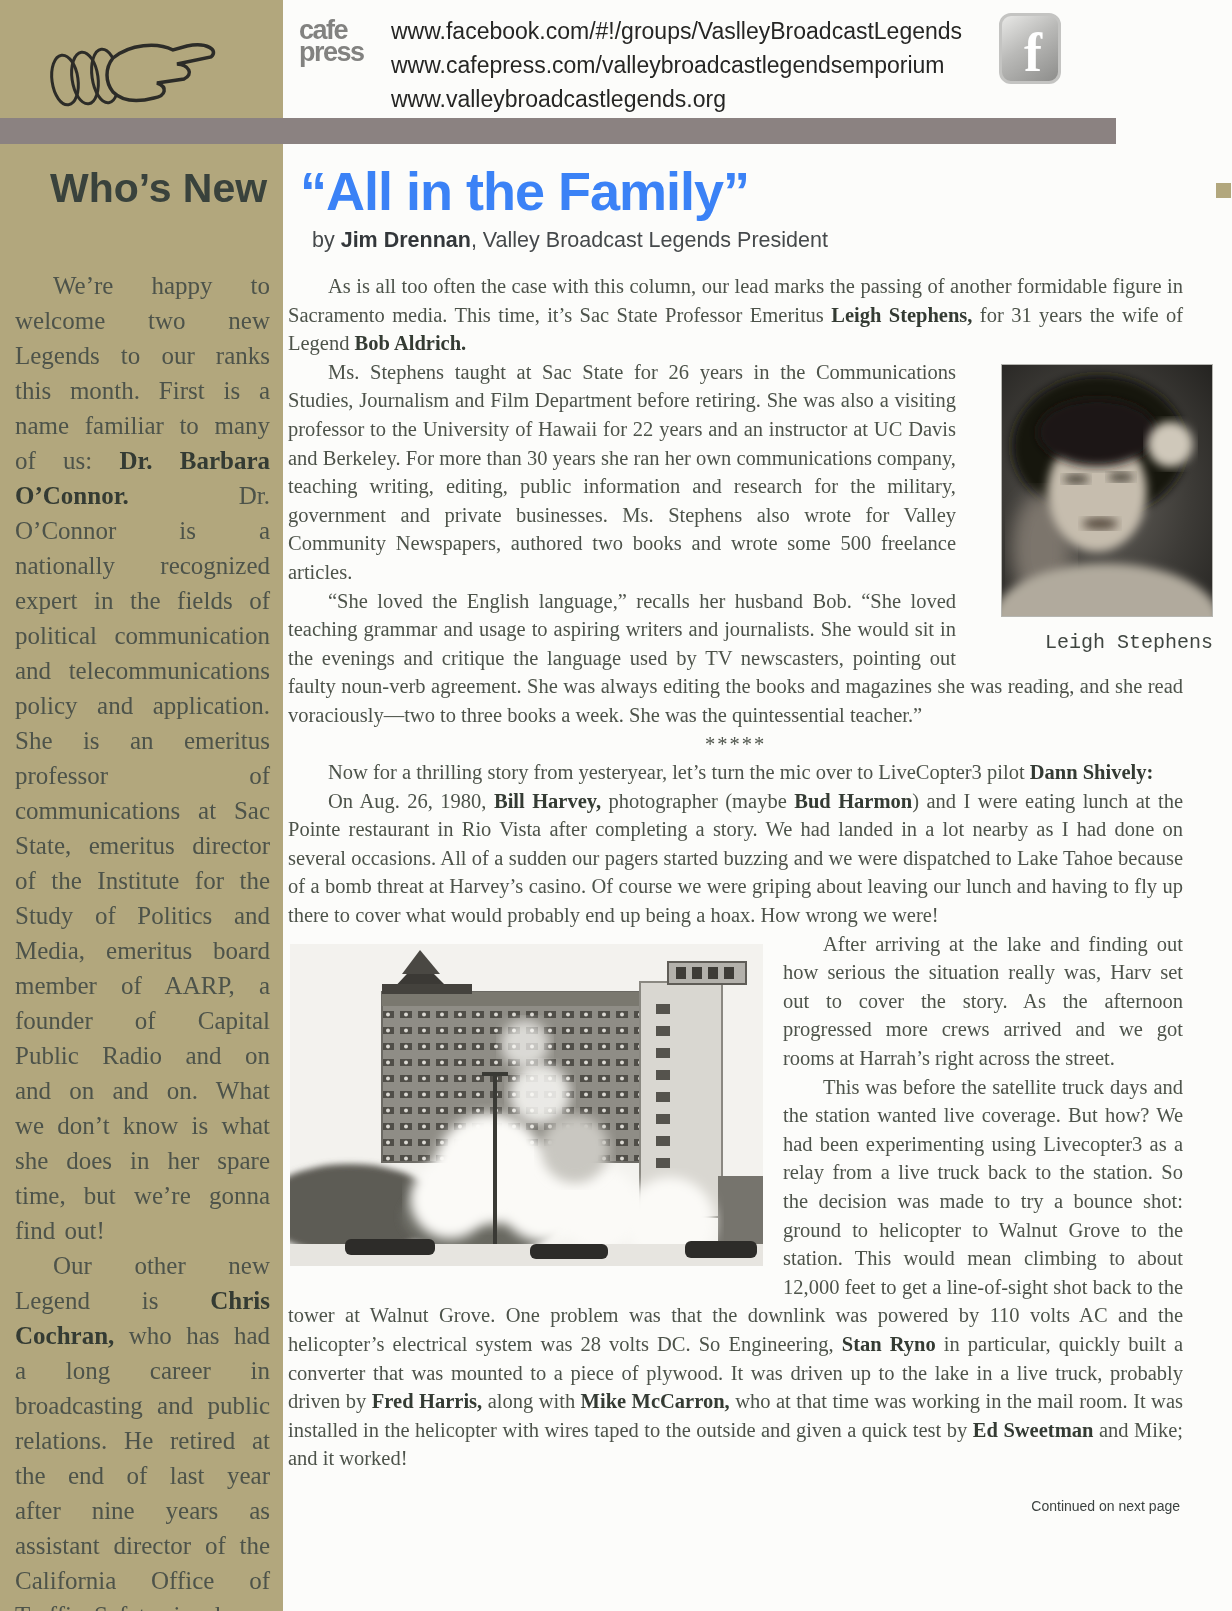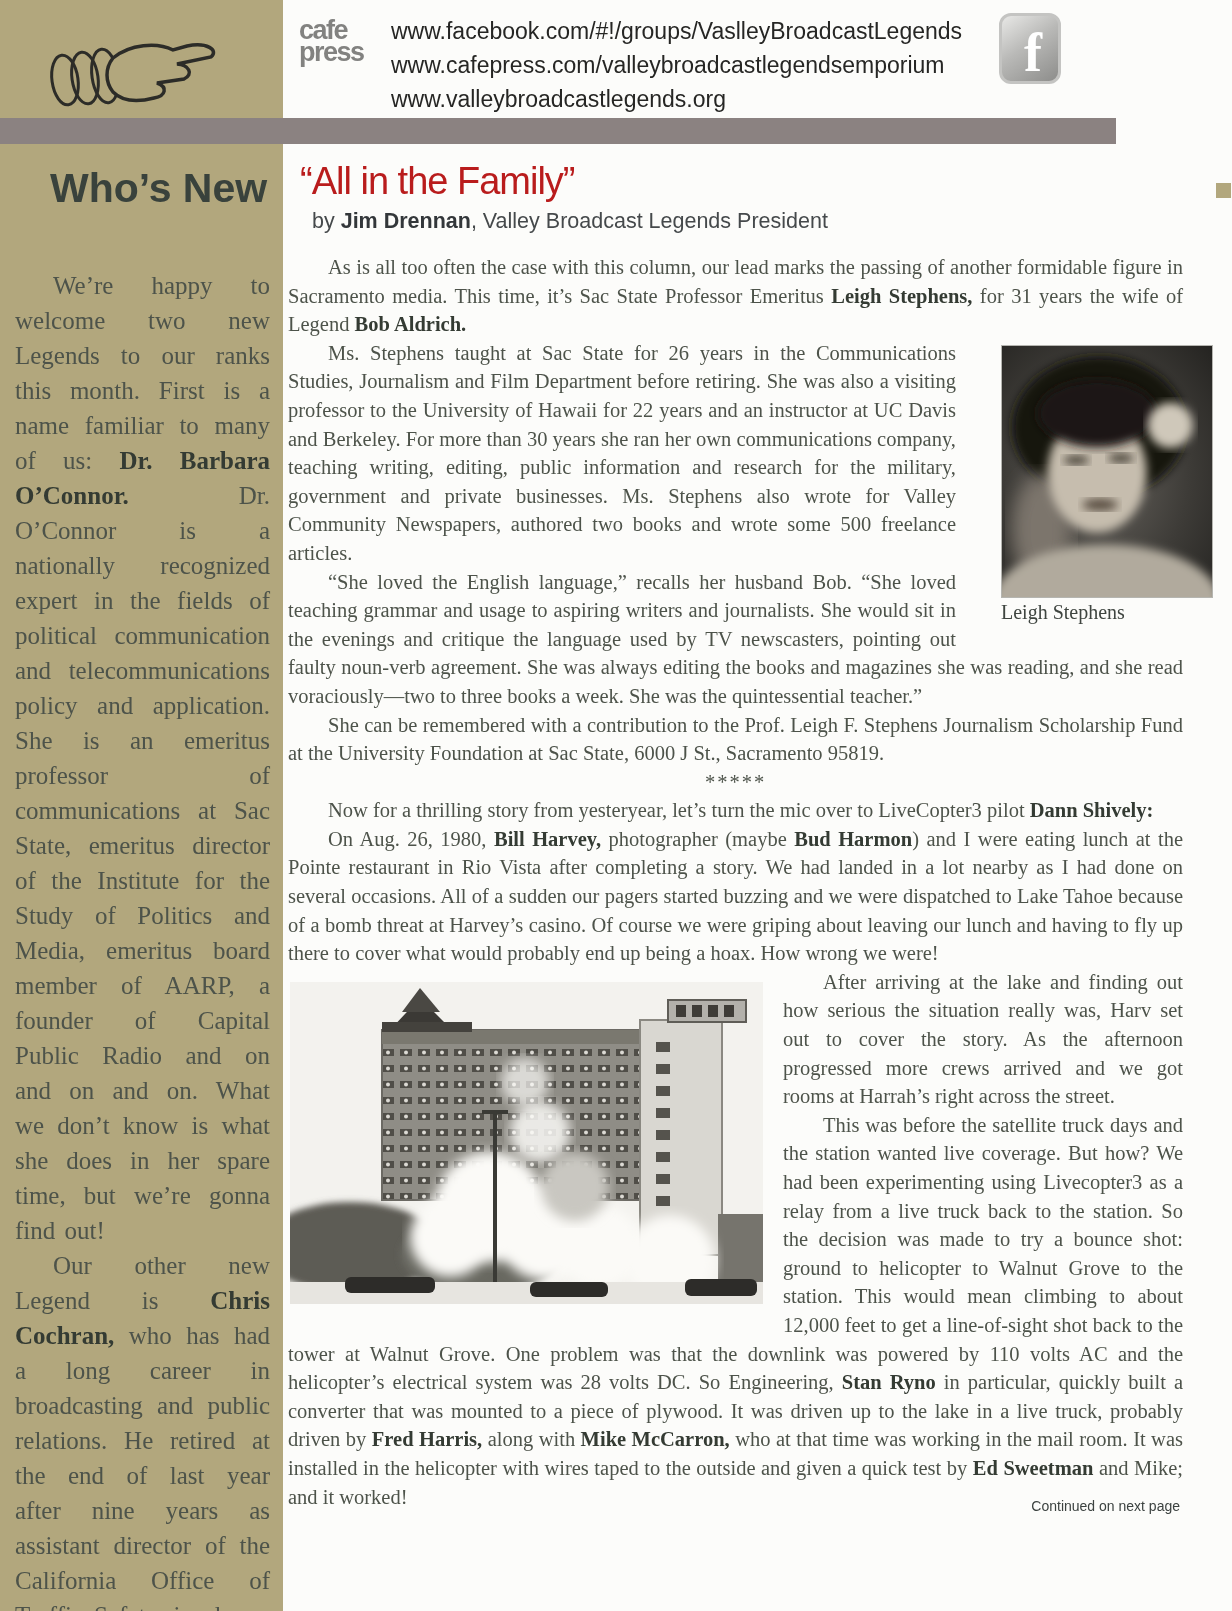--- a/index.html
+++ b/index.html
@@ -27,35 +27,35 @@
   .fb span{color:#fff;font-family:"Liberation Serif",serif;font-weight:bold;
     font-size:54px;line-height:56px;margin-right:-6px;}
   
   .sidebar-title{position:absolute;left:16px;top:165px;width:260px;
     font-family:"Liberation Sans",sans-serif;font-weight:bold;font-size:41px;color:#39423c;margin-left:34px;}
   .sidebar-body{position:absolute;left:15px;top:268px;width:255px;
     font-size:25px;line-height:35px;color:#4d534a;text-align:justify;word-spacing:3px;}
   .sidebar-body p{margin:0;text-indent:38px;}
   
   .article{position:absolute;left:288px;top:160px;width:895px;}
-  .article-title{font-family:"Liberation Sans",sans-serif;font-weight:normal;
-    font-size:38px;color:#b91c1c;letter-spacing:-1px;margin:0 0 6px 12px;}
+  .article-title{font-family:"Liberation Sans",sans-serif;font-weight:bold;
+    font-size:54px;color:#3b82f6;letter-spacing:-1px;margin:0 0 6px 12px;}
   .byline{font-family:"Liberation Sans",sans-serif;font-size:21.5px;color:#45494b;
     margin:0 0 0 24px;height:44px;}
   .byline .b{font-weight:bold;color:#33373a;}
   .body-copy{font-size:20.5px;line-height:28.6px;color:#4d534a;text-align:justify;}
   .body-copy p{margin:0;text-indent:40px;}
   .b{font-weight:bold;color:#343b33;}
   .sup{vertical-align:super;font-size:0.62em;line-height:0;}
   .divider{text-align:center;text-indent:0 !important;letter-spacing:2px;color:#4d534a;}
   
   .photo-leigh{float:right;width:212px;margin:6px -30px 4px 45px;}
   .photo-leigh svg{display:block;width:212px;height:253px;border:1px solid #b5b5b0;box-sizing:border-box;}
-  .photo-caption{font-family:Liberation Serif, serif;font-size:20px;color:#3f4540;
-    text-align:left;margin-top:0;}
+  .photo-caption{font-family:Liberation Mono, monospace;font-size:20px;color:#3f4540;
+    text-align:right;margin-top:12px;}
   .photo-casino{float:left;width:473px;height:322px;margin:14px 20px 10px 2px;}
   .photo-casino svg{display:block;width:473px;height:322px;}
   
   .continued{position:absolute;left:780px;top:1498px;width:400px;text-align:right;
     font-family:"Liberation Sans",sans-serif;font-size:14px;color:#3c4240;}
 </style>
 </head>
 <body>
 
 <div class="tan-col"></div>
@@ -124,21 +124,20 @@
         <circle cx="170" cy="80" r="23" fill="#cfc8ba" filter="url(#soft)"></circle>
         <ellipse cx="75" cy="115" rx="13" ry="4.5" fill="#3d382f" filter="url(#soft)"></ellipse>
         <ellipse cx="120" cy="113" rx="13" ry="4.5" fill="#3d382f" filter="url(#soft)"></ellipse>
         <ellipse cx="99" cy="160" rx="18" ry="6" fill="#55493c" filter="url(#soft)"></ellipse>
       </svg>
       <div class="photo-caption">Leigh Stephens</div>
     </div>
 
     <p><span>Ms. Stephens taught at Sac State for 26 years in the Communications Studies, Journalism and Film Department before retiring. She was also a visiting professor to the University of Hawaii for 22 years and an instructor at UC Davis and Berkeley. For more than 30 years she ran her own communications company, teaching writing, editing, public information and research for the military, government and private businesses. Ms. Stephens also wrote for Valley Community Newspapers, authored two books and wrote some 500 freelance articles.</span></p>
     <p><span>“She loved the English language,” recalls her husband Bob. “She loved teaching grammar and usage to aspiring writers and journalists. She would sit in the evenings and critique the language used by TV newscasters, pointing out faulty noun-verb agreement. She was always editing the books and magazines she was reading, and she read voraciously—two to three books a week. She was the quintessential teacher.”</span></p>
-    <p><span>She can be remembered with a contribution to the Prof. Leigh F. Stephens Journalism Scholarship Fund at the University Foundation at Sac State, 6000 J St., Sacramento 95819.</span></p>
     <p class="divider">*****</p>
     <p><span>Now for a thrilling story from yesteryear, let’s turn the mic over to LiveCopter3 pilot </span><span class="b">Dann Shively:</span></p>
     <p><span>On Aug. 26, 1980, </span><span class="b">Bill Harvey,</span><span> photographer (maybe </span><span class="b">Bud Harmon</span><span>) and I were eating lunch at the Pointe restaurant in Rio Vista after completing a story. We had landed in a lot nearby as I had done on several occasions. All of a sudden our pagers started buzzing and we were dispatched to Lake Tahoe because of a bomb threat at Harvey’s casino. Of course we were griping about leaving our lunch and having to fly up there to cover what would probably end up being a hoax. How wrong we were!</span></p>
 
     <div class="photo-casino">
       <svg viewBox="0 0 473 322" preserveAspectRatio="none">
         <defs>
           <pattern id="win" width="18" height="16" patternUnits="userSpaceOnUse">
             <rect width="18" height="16" fill="#8f8d86"></rect>
             <rect x="2" y="3" width="12" height="7" fill="#504e48"></rect>

